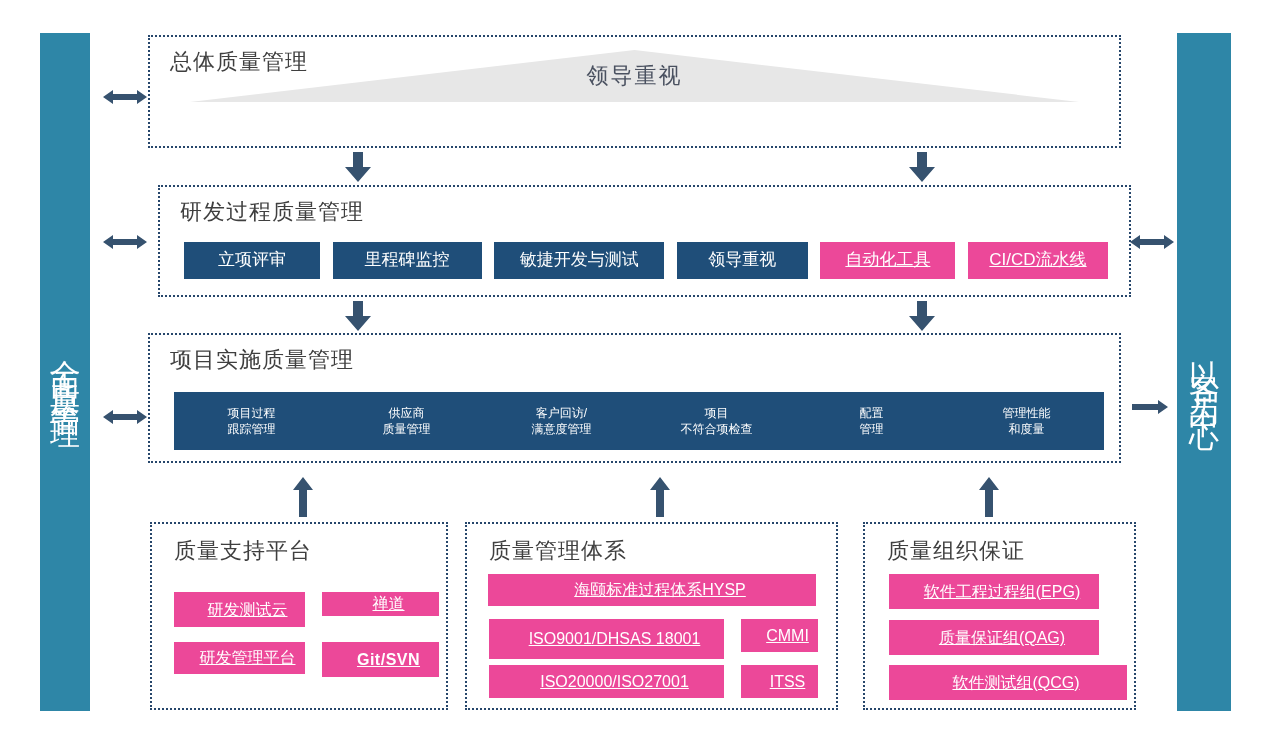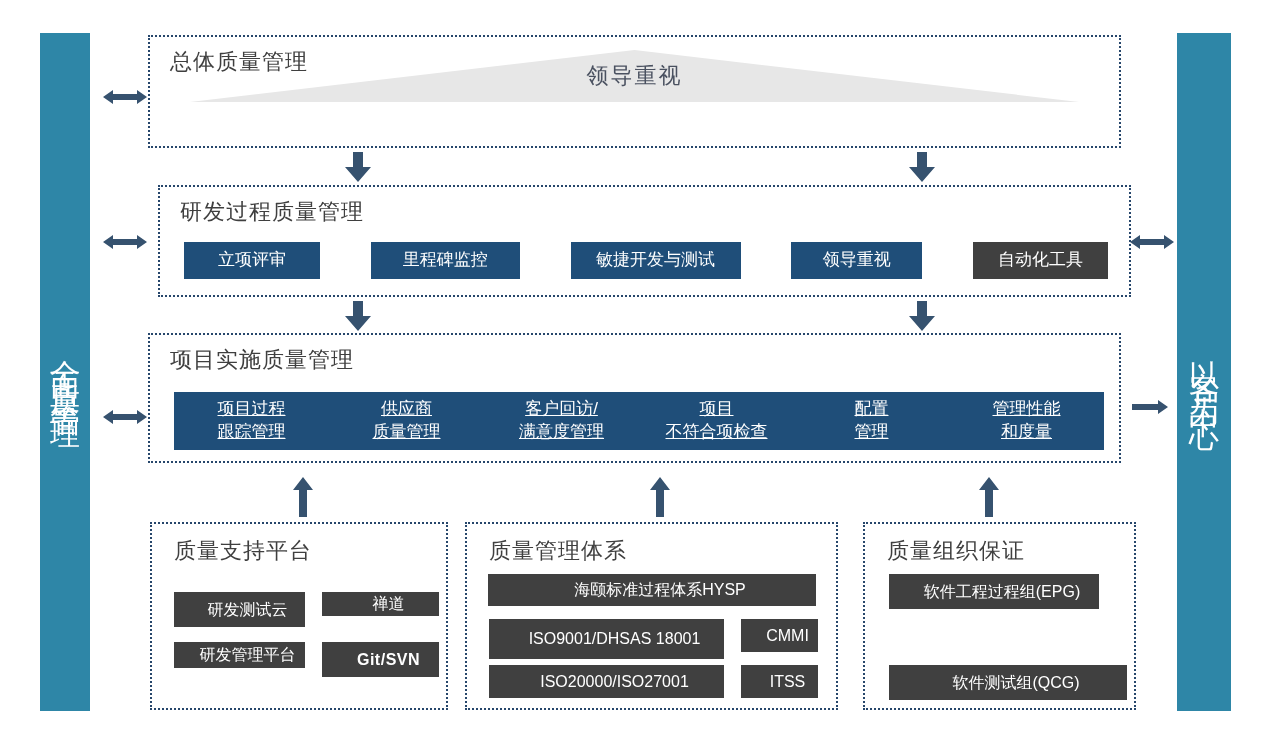--- a/index.html
+++ b/index.html
@@ -29,25 +29,25 @@
   .banner-label{position:absolute;left:0;right:0;top:24px;text-align:center;font-size:22px;color:#4a5160;letter-spacing:2px;}
 
   
   .chip-row{position:absolute;display:flex;justify-content:space-between;}
   .row-overall{left:25px;right:20px;top:67px;height:36px;}
   .row-rd{left:24px;right:21px;top:55px;height:37px;}
   .row-project{left:24px;right:15px;top:57px;height:58px;}
 
   .chip{background:#1f4e79;color:#ffffff;font-size:17px;display:flex;flex-direction:column;
         align-items:center;justify-content:center;text-align:center;line-height:1.35;box-sizing:border-box;}
-  .chip.teal{background:#404040;}
+  .chip.teal{background:#ec4899;text-decoration:underline;}
   .chip.abs{position:absolute;font-size:16px;padding-left:16px;}
   .chip.bold{font-weight:bold;letter-spacing:.5px;}
   .w172{width:172px;}
-  .proj{width:160px;font-size:17px;text-decoration:underline;}
+  .proj{width:160px;font-size:12px;}
 
   .arrow{position:absolute;line-height:0;}
   svg{display:block;}
 </style>
 </head>
 <body>
 
 <div class="canvas">
 
   <div class="side-bar left">
@@ -64,20 +64,21 @@
   </div>
 
   <div class="dash-box box-rd">
     <div class="sec-title">研发过程质量管理</div>
     <div class="chip-row row-rd">
       <div class="chip" style="width:136px">立项评审</div>
       <div class="chip" style="width:149px">里程碑监控</div>
       <div class="chip" style="width:170px">敏捷开发与测试</div>
       <div class="chip" style="width:131px">领导重视</div>
       <div class="chip teal" style="width:135px">自动化工具</div>
+      <div class="chip teal" style="width:140px">CI/CD流水线</div>
     </div>
   </div>
 
   <div class="dash-box box-project">
     <div class="sec-title">项目实施质量管理</div>
     <div class="chip-row row-project">
       <div class="chip proj">
         <span>项目过程</span>
         <span>跟踪管理</span>
       </div>
@@ -101,36 +102,37 @@
         <span>管理性能</span>
         <span>和度量</span>
       </div>
     </div>
   </div>
 
   <div class="dash-box box-platform">
     <div class="sec-title" style="left:22px;top:12px">质量支持平台</div>
     <div class="chip teal abs" style="left:22px;top:68px;width:131px;height:35px">研发测试云</div>
     <div class="chip teal abs" style="left:170px;top:68px;width:117px;height:24px">禅道</div>
-    <div class="chip teal abs" style="left:22px;top:118px;width:131px;height:26px">研发管理平台</div>
+    <div class="chip teal abs" style="left:22px;top:118px;width:131px;height:32px">研发管理平台</div>
     <div class="chip teal abs bold" style="left:170px;top:118px;width:117px;height:35px">Git/SVN</div>
   </div>
 
   <div class="dash-box box-system">
     <div class="sec-title" style="left:22px;top:12px">质量管理体系</div>
     <div class="chip teal abs" style="left:21px;top:50px;width:328px;height:32px">海颐标准过程体系HYSP</div>
     <div class="chip teal abs" style="left:22px;top:95px;width:235px;height:40px">ISO9001/DHSAS 18001</div>
     <div class="chip teal abs" style="left:274px;top:95px;width:77px;height:33px">CMMI</div>
     <div class="chip teal abs" style="left:22px;top:141px;width:235px;height:33px">ISO20000/ISO27001</div>
     <div class="chip teal abs" style="left:274px;top:141px;width:77px;height:33px">ITSS</div>
   </div>
 
   <div class="dash-box box-org">
     <div class="sec-title" style="left:22px;top:12px">质量组织保证</div>
     <div class="chip teal abs" style="left:24px;top:50px;width:210px;height:35px">软件工程过程组(EPG)</div>
+    <div class="chip teal abs" style="left:24px;top:96px;width:210px;height:35px">质量保证组(QAG)</div>
     <div class="chip teal abs" style="left:24px;top:141px;width:238px;height:35px">软件测试组(QCG)</div>
   </div>
 
   <div class="arrow" style="left:103px;top:89px">
     <svg width="44" height="16" viewBox="0 0 44 16">
         <path d="M10 1 L0 8 L10 15 V11 H34 V15 L44 8 L34 1 V5 H10 Z" fill="#36526f"></path>
       </svg>
   </div>
   <div class="arrow" style="left:103px;top:234px">
     <svg width="44" height="16" viewBox="0 0 44 16">

